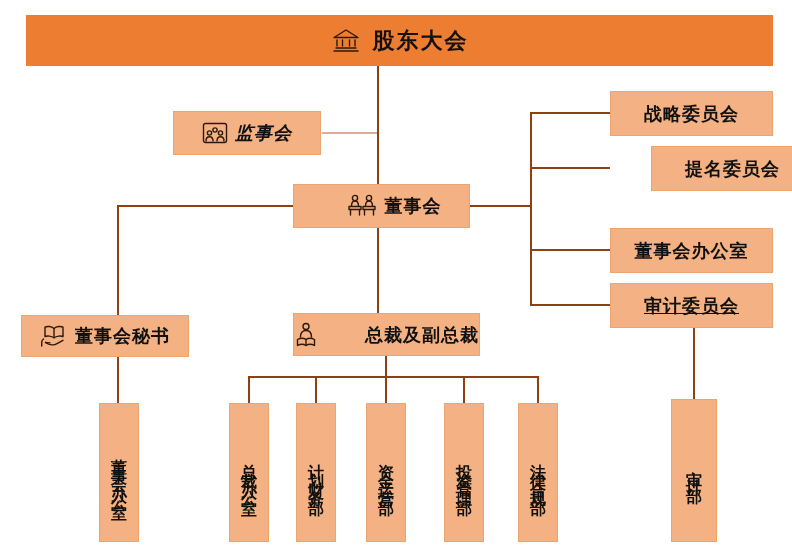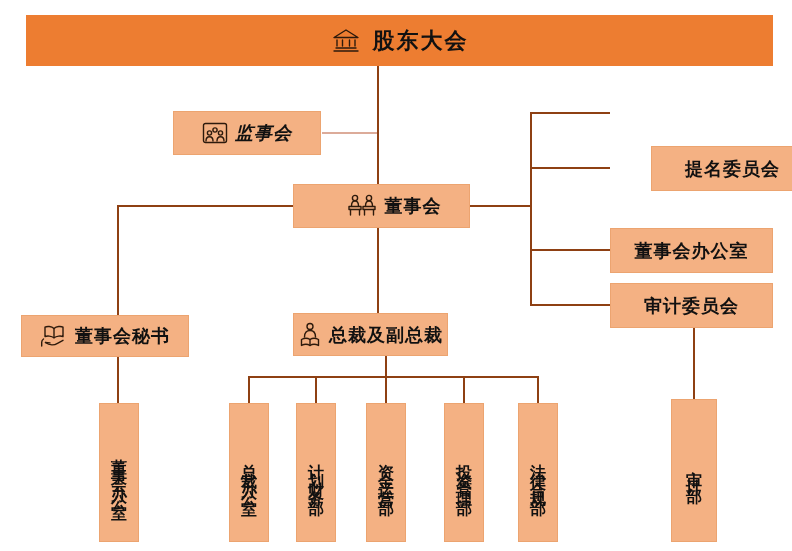--- a/index.html
+++ b/index.html
@@ -106,44 +106,47 @@
         <circle cx="23" cy="4" r="2.6"></circle>
         <path d="M19.5 12 c0-3.4 1.5-5 3.5-5 s3.5 1.6 3.5 5"></path>
         <rect x="17" y="12.5" width="12" height="3"></rect>
         <path d="M18.5 15.5 V21"></path>
           <path d="M27.5 15.5 V21"></path>
       </svg>
     </span>
     <span>董事会</span>
   </div>
 
+  <div class="node" style="left:610px;top:91px;width:163px;height:45px;">
+    <span>战略委员会</span>
+  </div>
   <div class="node" style="left:610px;top:146px;width:163px;height:45px;margin-left:41px;">
     <span>提名委员会</span>
   </div>
   <div class="node" style="left:610px;top:228px;width:163px;height:45px;">
     <span>董事会办公室</span>
   </div>
-  <div class="node" style="left:610px;top:283px;width:163px;height:45px;">
+  <div class="node" style="left:610px;top:283px;width:163px;height:45px;text-decoration:underline;">
     <span>审计委员会</span>
   </div>
 
   <div class="node" style="left:21px;top:315px;width:168px;height:42px;">
     <span class="icon">
       <svg width="28" height="24" viewBox="0 0 28 24">
         <path d="M14 4.5 C11.5 2.2 7 2 5 3.2 V12.6 C7 11.6 11.5 11.8 14 13.8 C16.5 11.8 21 11.6 23 12.6 V3.2 C21 2 16.5 2.2 14 4.5 Z"></path>
         <path d="M14 4.5 V13.8"></path>
         <path d="M3.5 15 q-1.8 1.2 -1.8 3.2 V22"></path>
         <path d="M5.5 18.5 c4 3 9 2.6 12 0.8 l5.5 -3"></path>
         <path d="M5.5 18.5 l4.5 0.4"></path>
       </svg>
     </span>
     <span>董事会秘书</span>
   </div>
 
-  <div class="node" style="left:293px;top:313px;width:155px;height:43px;">
+  <div class="node" style="left:293px;top:313px;width:187px;height:43px;justify-content:space-between;">
     <span class="icon">
       <svg width="24" height="26" viewBox="0 0 24 26">
         <circle cx="12" cy="4.5" r="3"></circle>
         <path d="M6.5 15 c0-4.6 2.3-6.5 5.5-6.5 s5.5 1.9 5.5 6.5"></path>
         <path d="M3.5 17.5 c3-1.6 6-1.6 8.5 0 c2.5-1.6 5.5-1.6 8.5 0 V23.5 c-3-1.6 -6-1.6 -8.5 0 c-2.5-1.6 -5.5-1.6 -8.5 0 Z"></path>
         <path d="M12 17.5 V23.5"></path>
       </svg>
     </span>
     <span>总裁及副总裁</span>
   </div>

